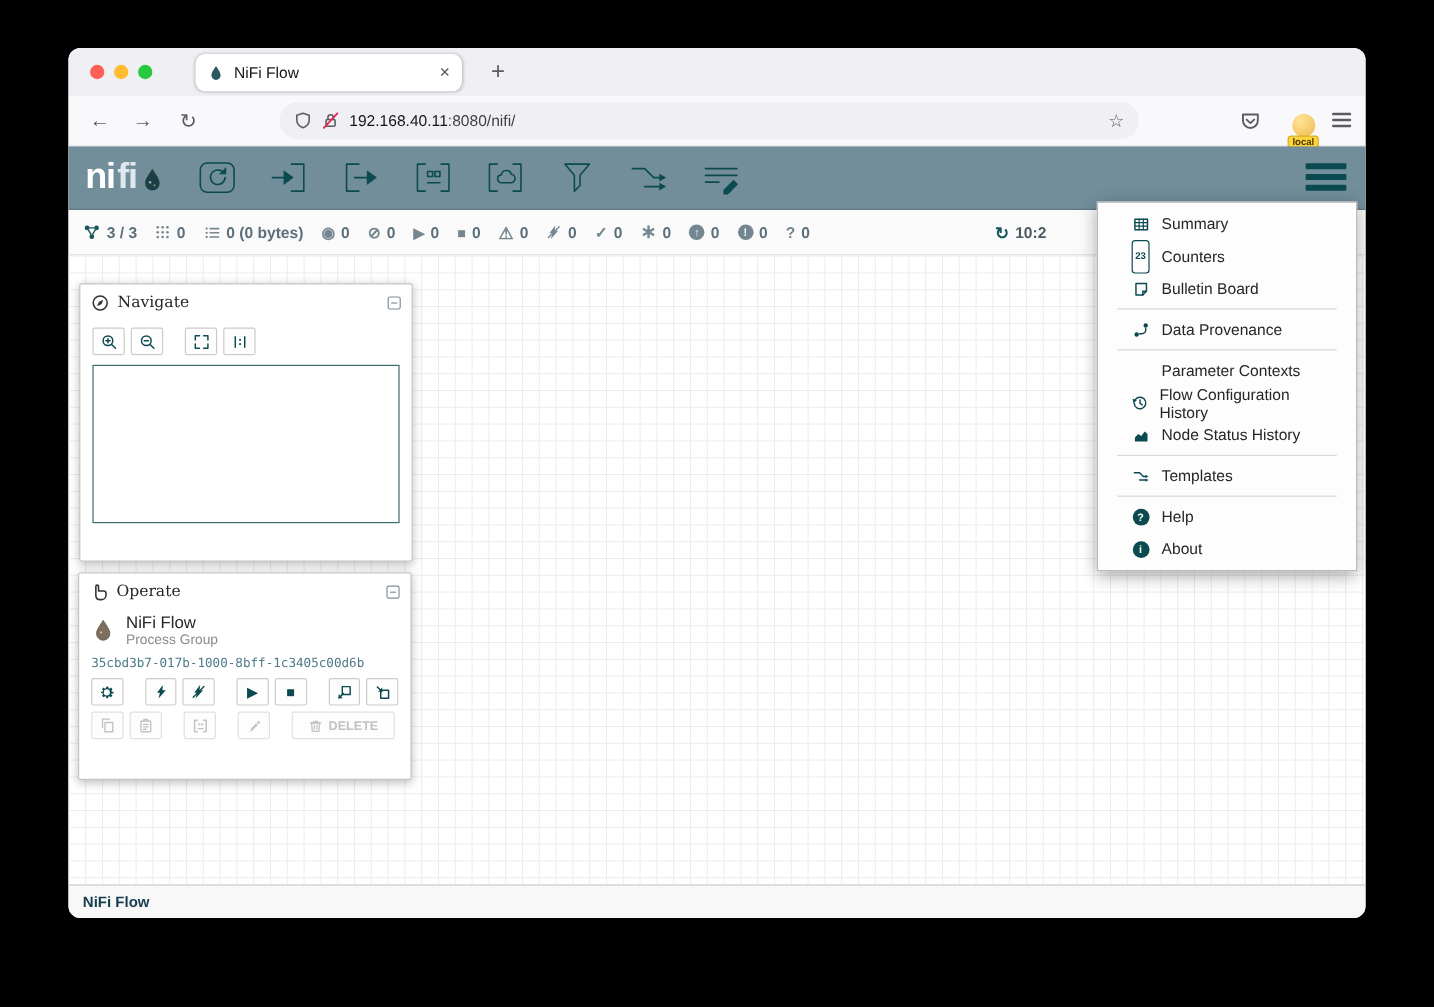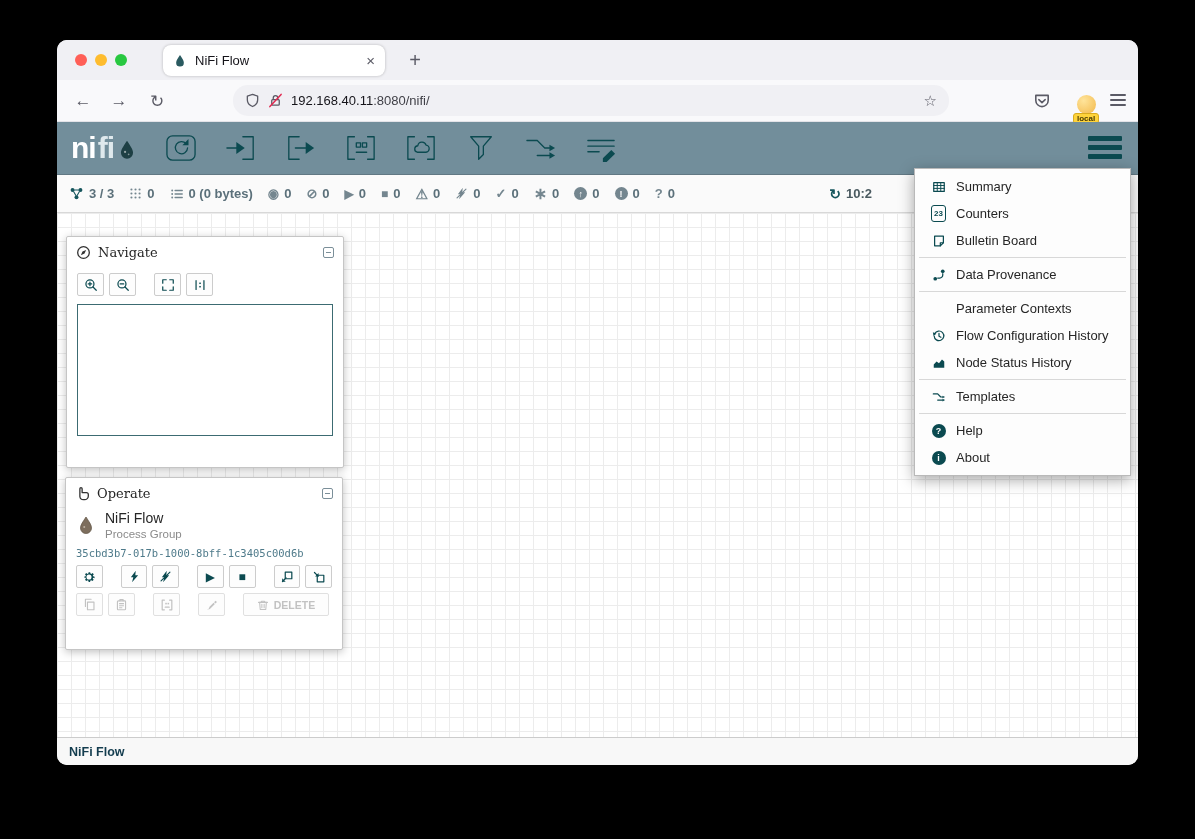--- a/index.html
+++ b/index.html
@@ -106,27 +106,27 @@
   .op-type { font-size:11.5px; color:#8b8b8b; margin-top:2px; }
   .op-id { font-family:"DejaVu Sans Mono", monospace; font-size:10.5px; color:#4e7a8a;
            padding:7px 10px 6px 10px; white-space:nowrap; }
   .delbtn { width:86px; height:23px; border:1px solid #e0e0e0; background:#fdfdfd; border-radius:2px;
             display:flex; align-items:center; justify-content:center; gap:5px; color:#c2c2c2;
             font-size:10.5px; font-weight:bold; }
 
   
   .gmenu { position:absolute; left:857px; top:128px; width:217px; background:#fdfdfd;
            border:1px solid #b9b9b9; box-shadow:0 4px 14px rgba(0,0,0,.35); z-index:50;
-           padding:4px 4px; }
+           padding:4px 16px; }
   .mi { height:27px; display:flex; align-items:center; gap:9px; padding:0 11px;
         font-size:13px; color:#262626; cursor:pointer; }
   .mi.sel { background:#c4cfd4; }
   .mic { width:17px; display:flex; align-items:center; justify-content:center; color:#0b4a50; }
   .mdv { border-top:1px solid #d8d8d8; margin:3px 0; }
-  .cbadge { min-width:15px; height:17px; border:1.5px solid #0b4a50; border-radius:3px;
+  .cbadge { min-width:15px; height:28px; border:1.5px solid #0b4a50; border-radius:3px;
             font-size:8px; font-weight:bold; color:#0b4a50; display:flex; align-items:center;
             justify-content:center; padding:0 1px; }
   .mcirc { width:14px; height:14px; border-radius:50%; background:#0b4a50; color:#fff;
            font-size:9px; font-weight:bold; display:flex; align-items:center; justify-content:center; }
 
   
   svg.s * { fill:none; stroke:currentColor; stroke-width:1.4; stroke-linecap:round; stroke-linejoin:round; }
   svg.s .f, svg.s .f * { fill:currentColor; stroke:none; }
   svg .redline { stroke:#e22850 !important; stroke-width:1.6 !important; }
 </style>

